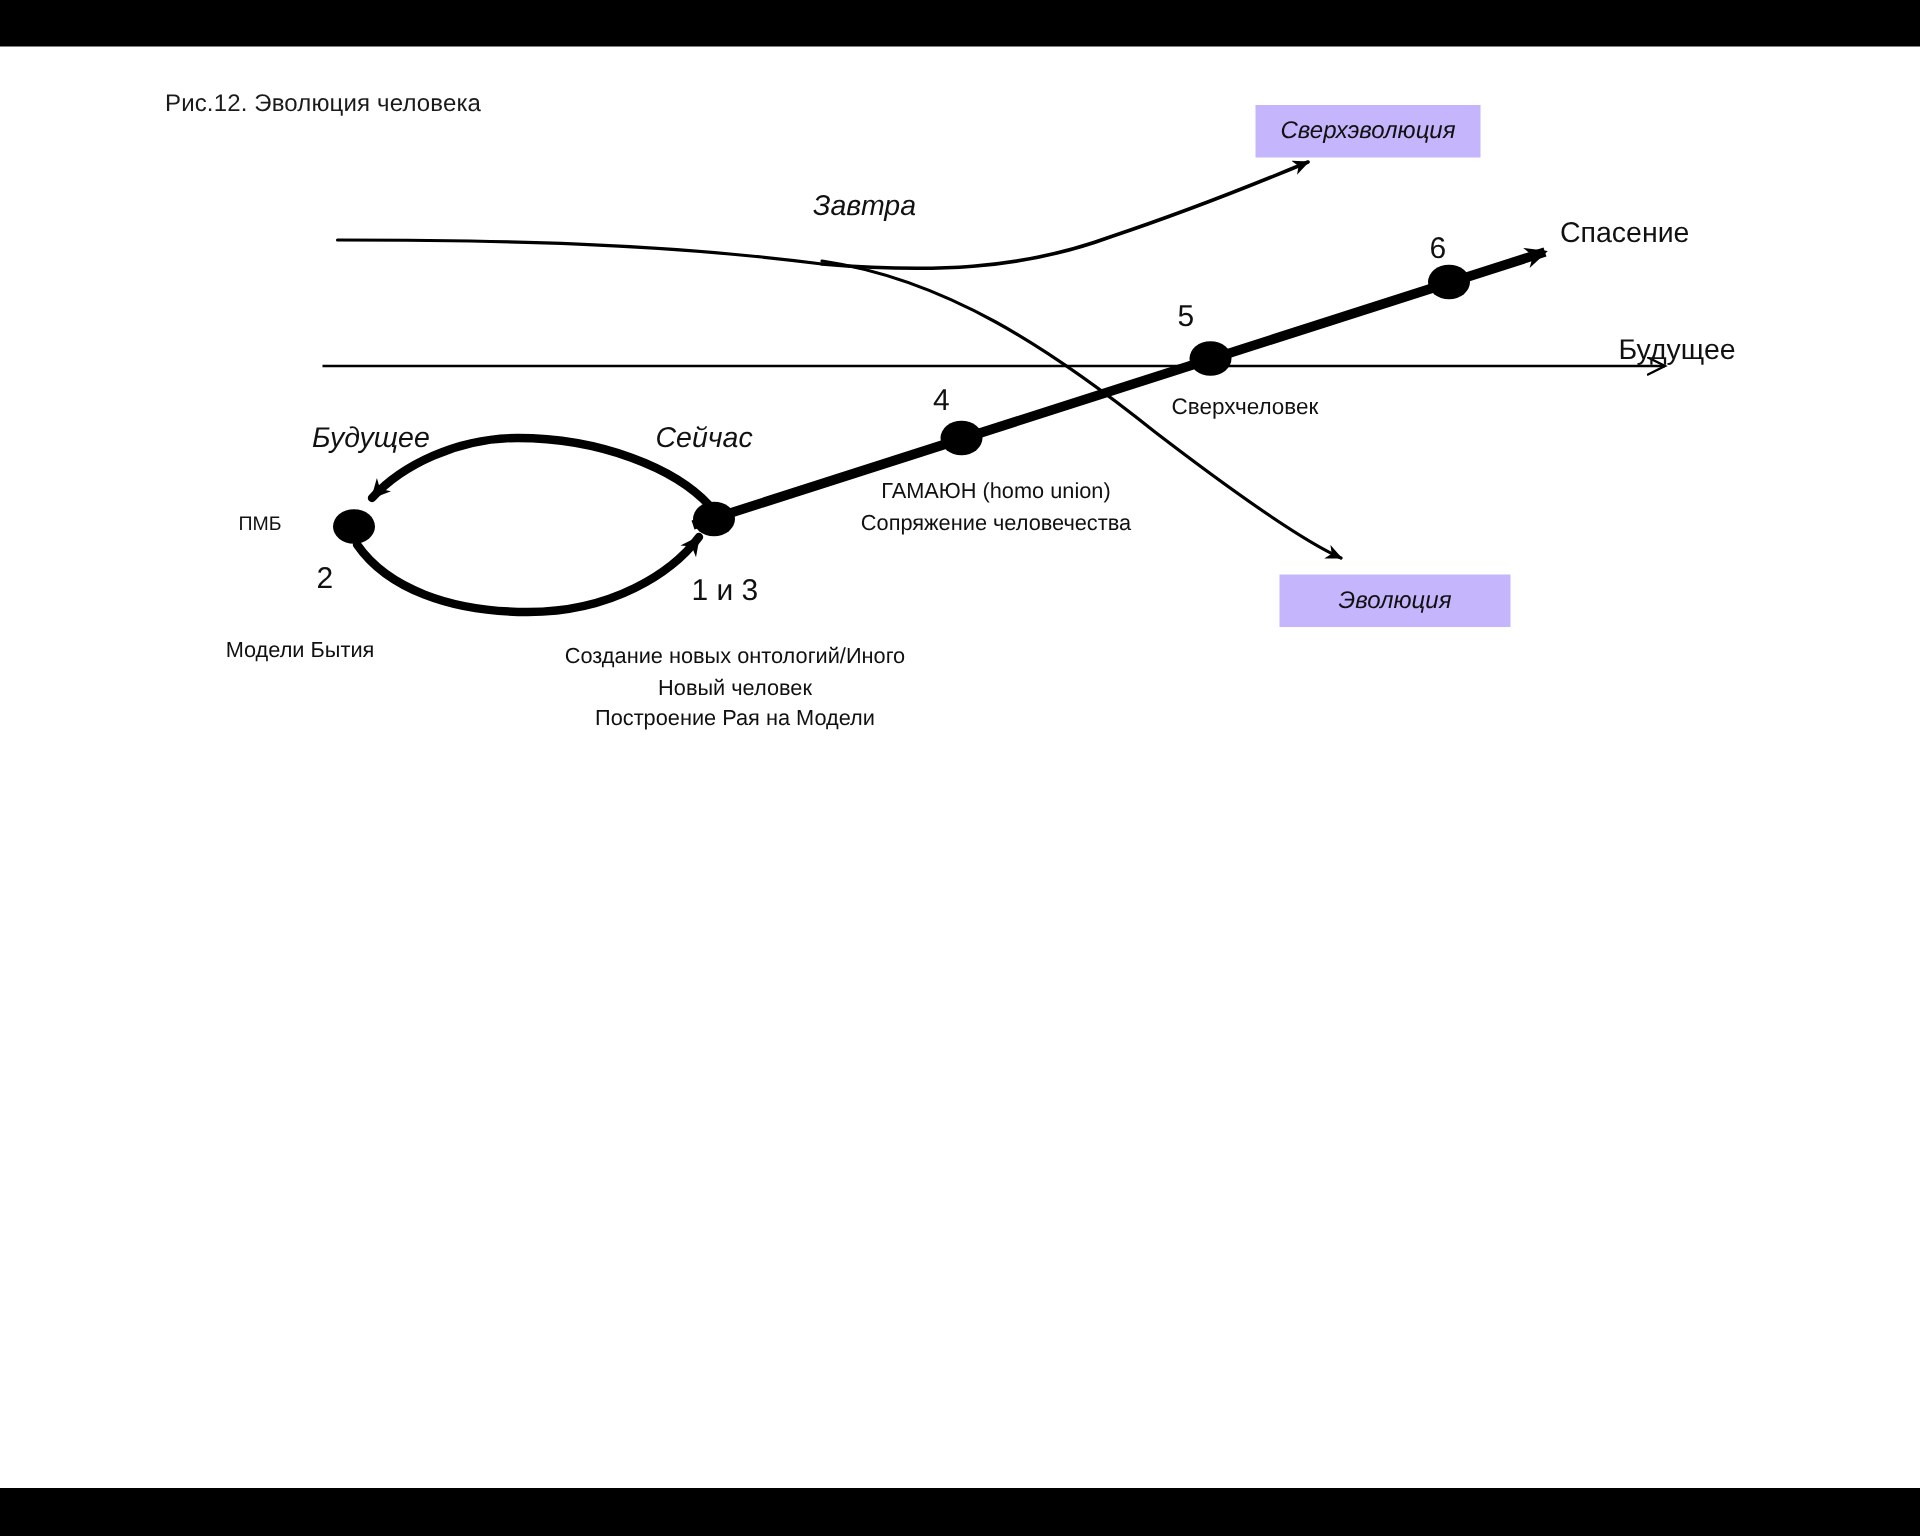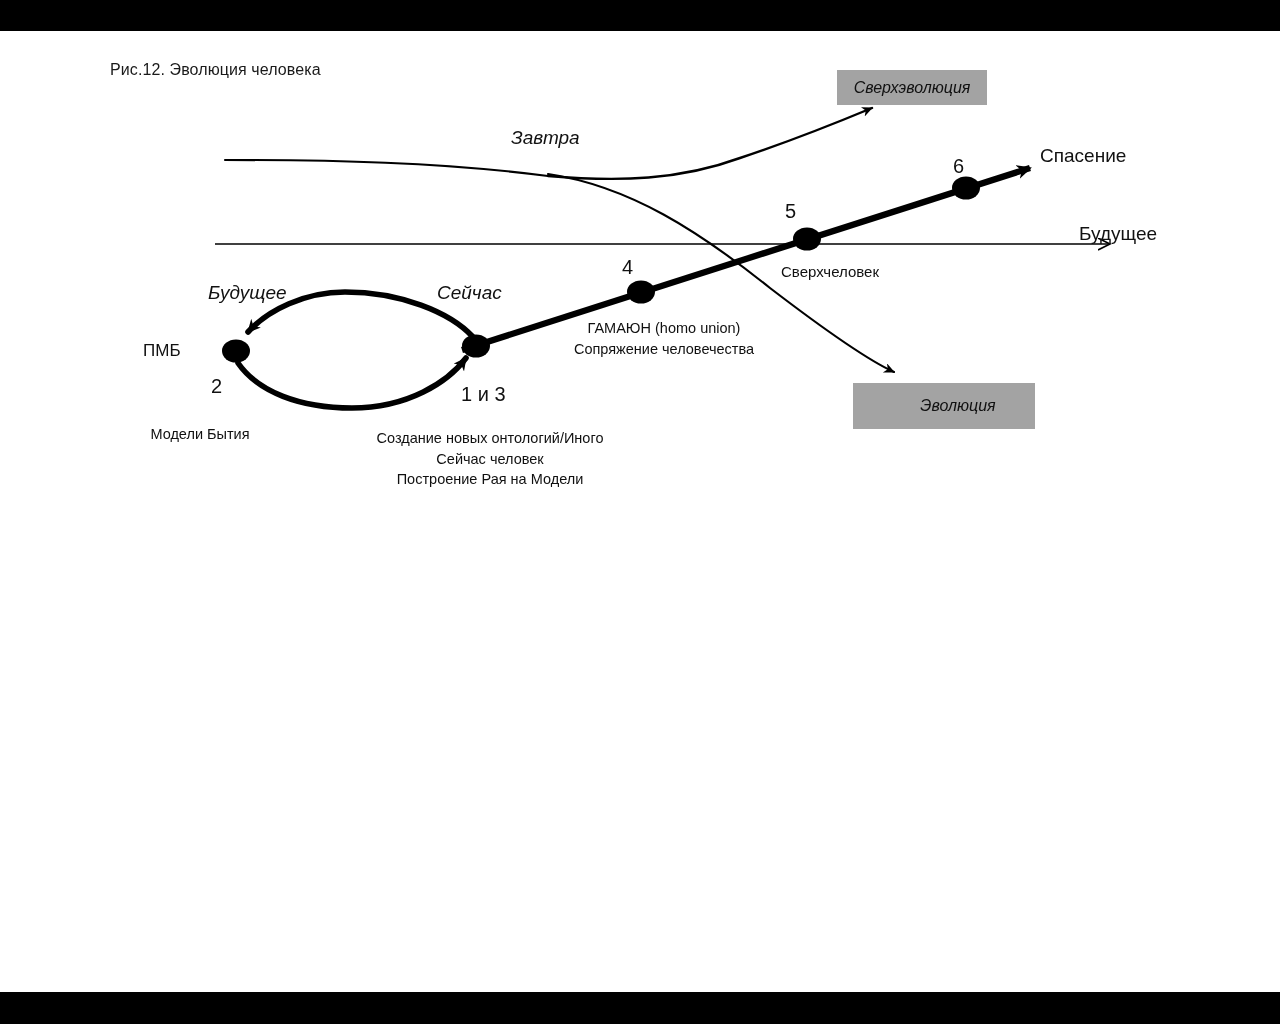--- a/index.html
+++ b/index.html
@@ -38,52 +38,52 @@
     position: absolute;
     left: 110px; top: 61px;
     font-size: 16px;
     color: #1a1a1a;
     letter-spacing: 0.1px;
     white-space: nowrap;
   }
 
   .box {
     position: absolute;
-    background: #a3a3a3;
+    background: #c4b5fd;
     display: flex;
     align-items: center;
     justify-content: center;
     font-style: italic;
     font-size: 16px;
     color: #111111;
     white-space: nowrap;
   }
   .box-superevolution {
     left: 837px; top: 70px;
     width: 150px; height: 35px;
   }
   .box-evolution {
     left: 853px; top: 383px;
-    width: 154px; height: 46px; padding-left: 28px;
+    width: 154px; height: 35px;
   }
 
   .lbl {
     position: absolute;
     white-space: nowrap;
     color: #111111;
   }
   .lbl-italic { font-style: italic; }
 
-  .lbl-zavtra   { left: 511px; top: 127px; font-size: 19px; }
+  .lbl-zavtra   { left: 542px; top: 127px; font-size: 19px; }
   .lbl-nachalo  { left: 208px; top: 282px; font-size: 19px; }
   .lbl-seychas  { left: 437px; top: 282px; font-size: 19px; }
 
   .lbl-spasenie { left: 1040px; top: 145px; font-size: 19px; }
   .lbl-budushee { left: 1079px; top: 223px; font-size: 19px; }
-  .lbl-pmb      { left: 143px; top: 341px; font-size: 17px; }
+  .lbl-pmb      { left: 159px; top: 341px; font-size: 13px; }
   .lbl-superhuman { left: 781px; top: 263px; font-size: 15px; }
 
   .num {
     position: absolute;
     font-size: 20px;
     color: #111111;
     white-space: nowrap;
   }
   .num-2  { left: 211px; top: 375px; }
   .num-1i3{ left: 461px; top: 383px; }
@@ -207,15 +207,15 @@
   <div>ГАМАЮН (homo union)</div>
   <div>Сопряжение человечества</div>
 </div>
 
 <div class="caption caption-left">
   <div>Модели Бытия</div>
 </div>
 
 <div class="caption caption-right">
   <div>Создание новых онтологий/Иного</div>
-  <div>Сейчас человек</div>
+  <div>Новый человек</div>
   <div>Построение Рая на Модели</div>
 </div>
 
 </body></html>

